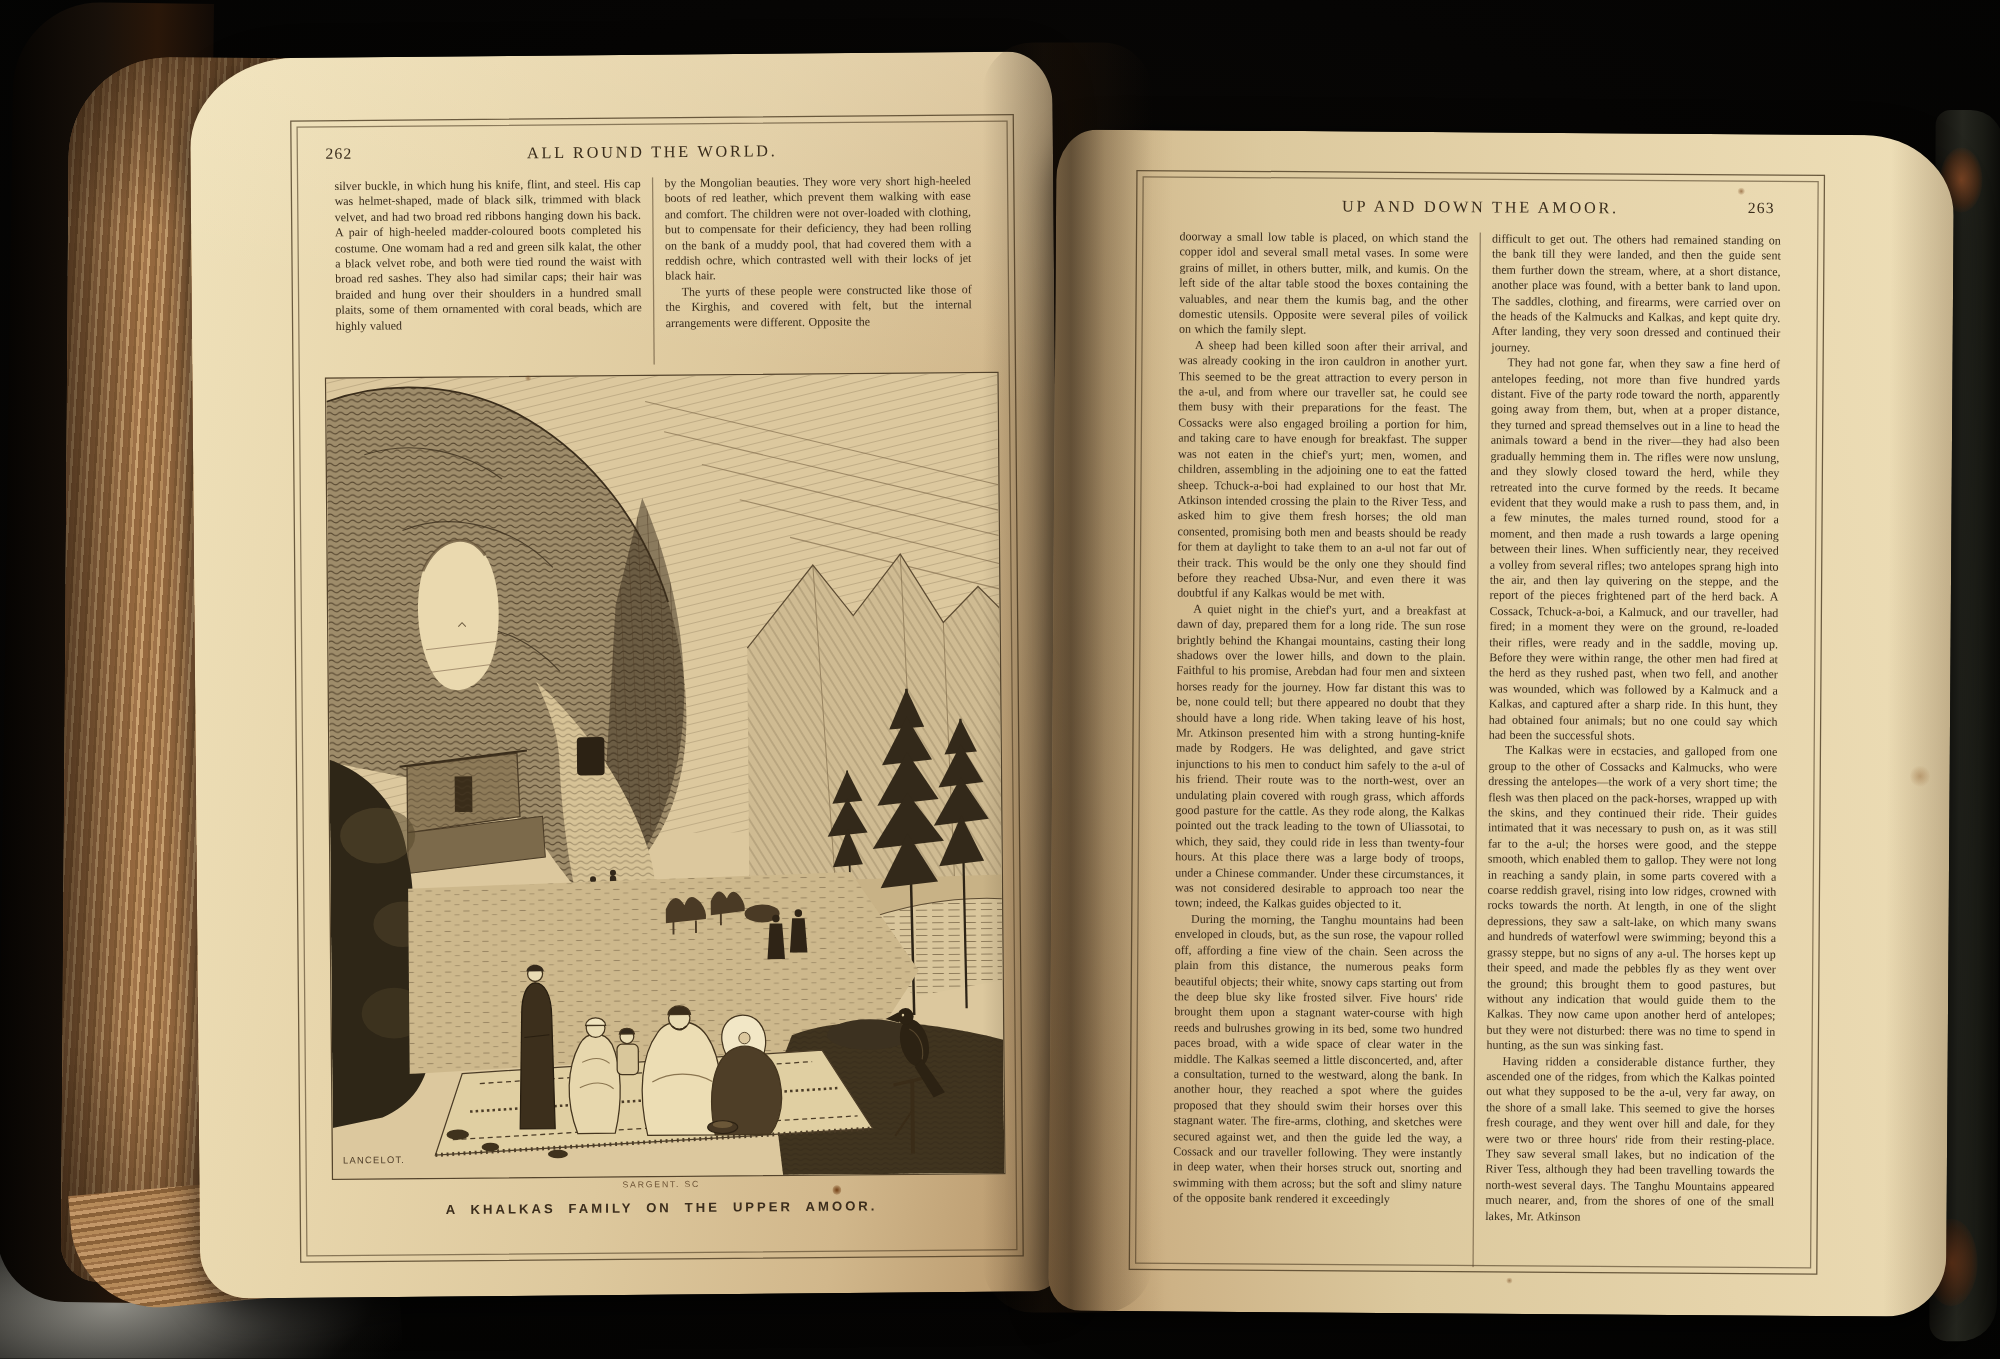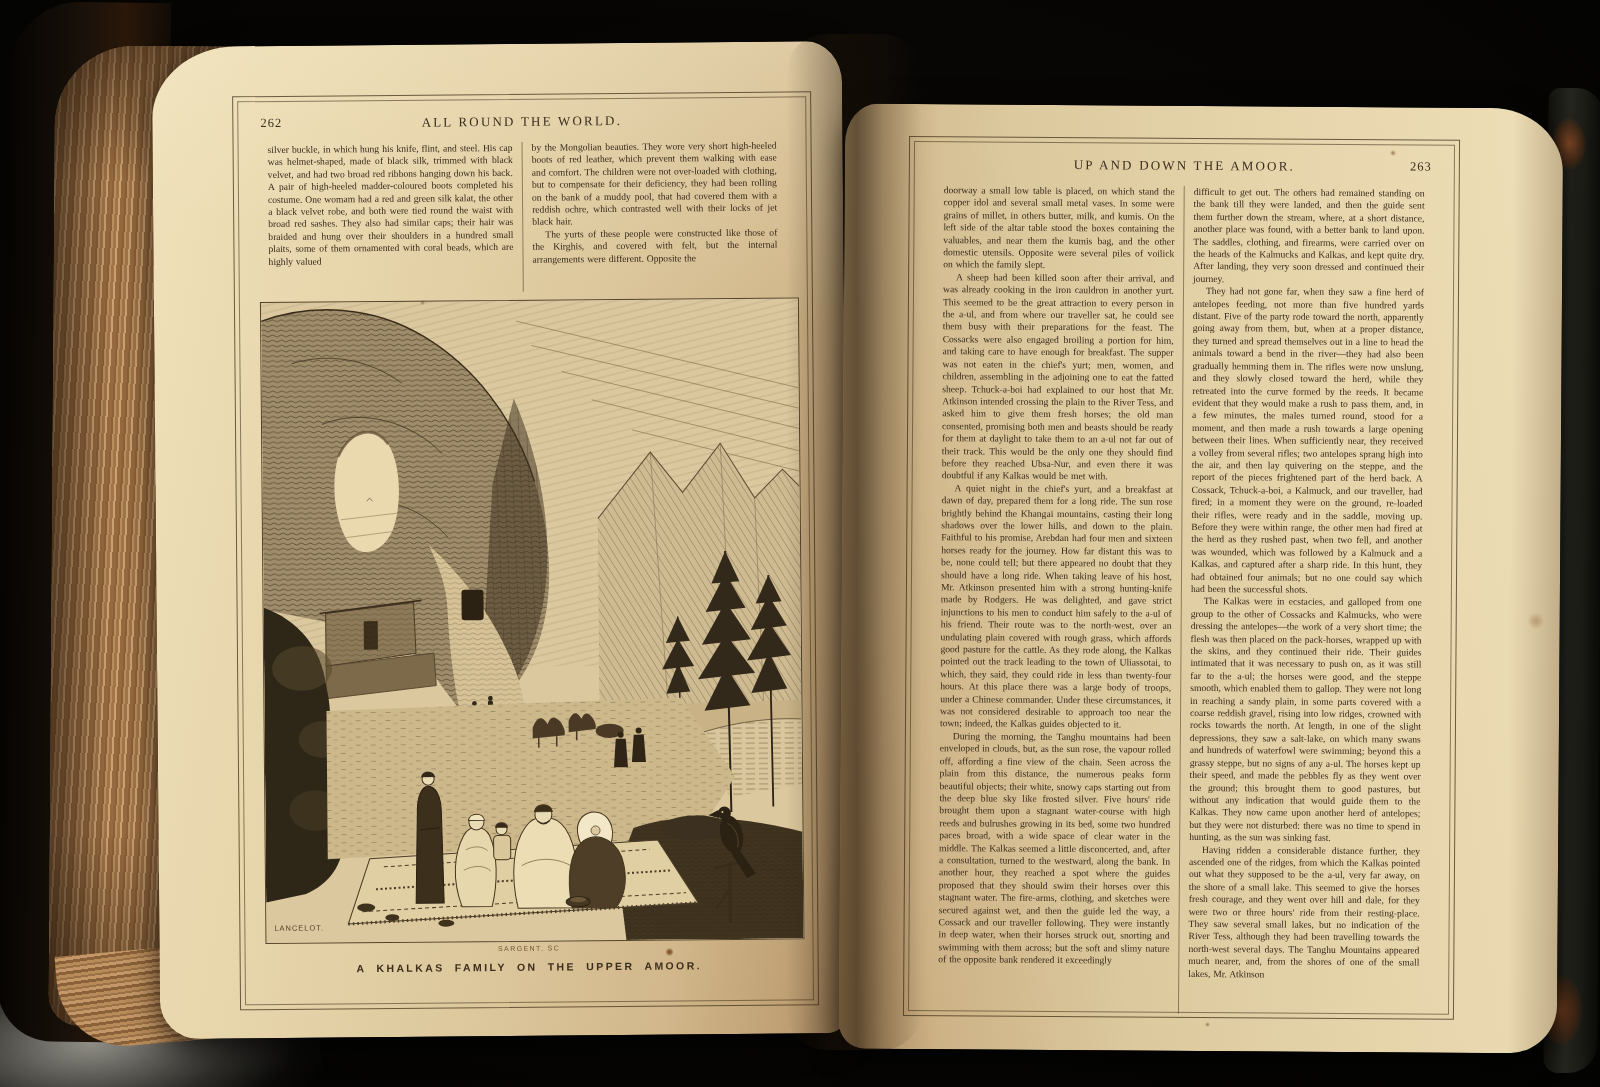--- a/index.html
+++ b/index.html
@@ -48,21 +48,21 @@
   
   .frame{position:absolute;border:1px solid rgba(74,57,34,.8);}
   .frame-inner{position:absolute;inset:4px;border:1px solid rgba(74,57,34,.6);}
   .frame-left{left:80px;top:50px;width:577px;height:912px;}
   .frame-right{left:64px;top:32px;width:549px;height:878px;}
   .page-content{position:absolute;inset:6px;padding:8px 14px;color:#37291a;}
   
   .header-row{position:relative;display:flex;justify-content:center;align-items:baseline;height:20px;}
   .running-header{font-size:13px;letter-spacing:2.2px;color:#3a2d1c;white-space:nowrap;}
   .page-num{position:absolute;top:0;font-size:12.5px;color:#3a2d1c;letter-spacing:1px;}
-  .page-num.left{left:2px;} .page-num.right{right:2px;}
+  .page-num.left{left:2px;} .page-num.right{right:14px;}
   
   .text-cols{display:flex;margin-top:8px;overflow:hidden;}
   .text-cols .col{flex:1 1 0;padding:0 9px;overflow:hidden;
     font-size:9.6px;line-height:12.4px;text-align:justify;color:#36291a;}
   .text-cols .col + .col{border-left:1px solid rgba(74,57,34,.55);}
   .text-cols .col p{margin:0;text-indent:13px;word-spacing:.5px;}
   .text-cols .col p:first-child{text-indent:0;}
   .cols-short{height:150px;}
   .cols-tall{height:828px;}
   

